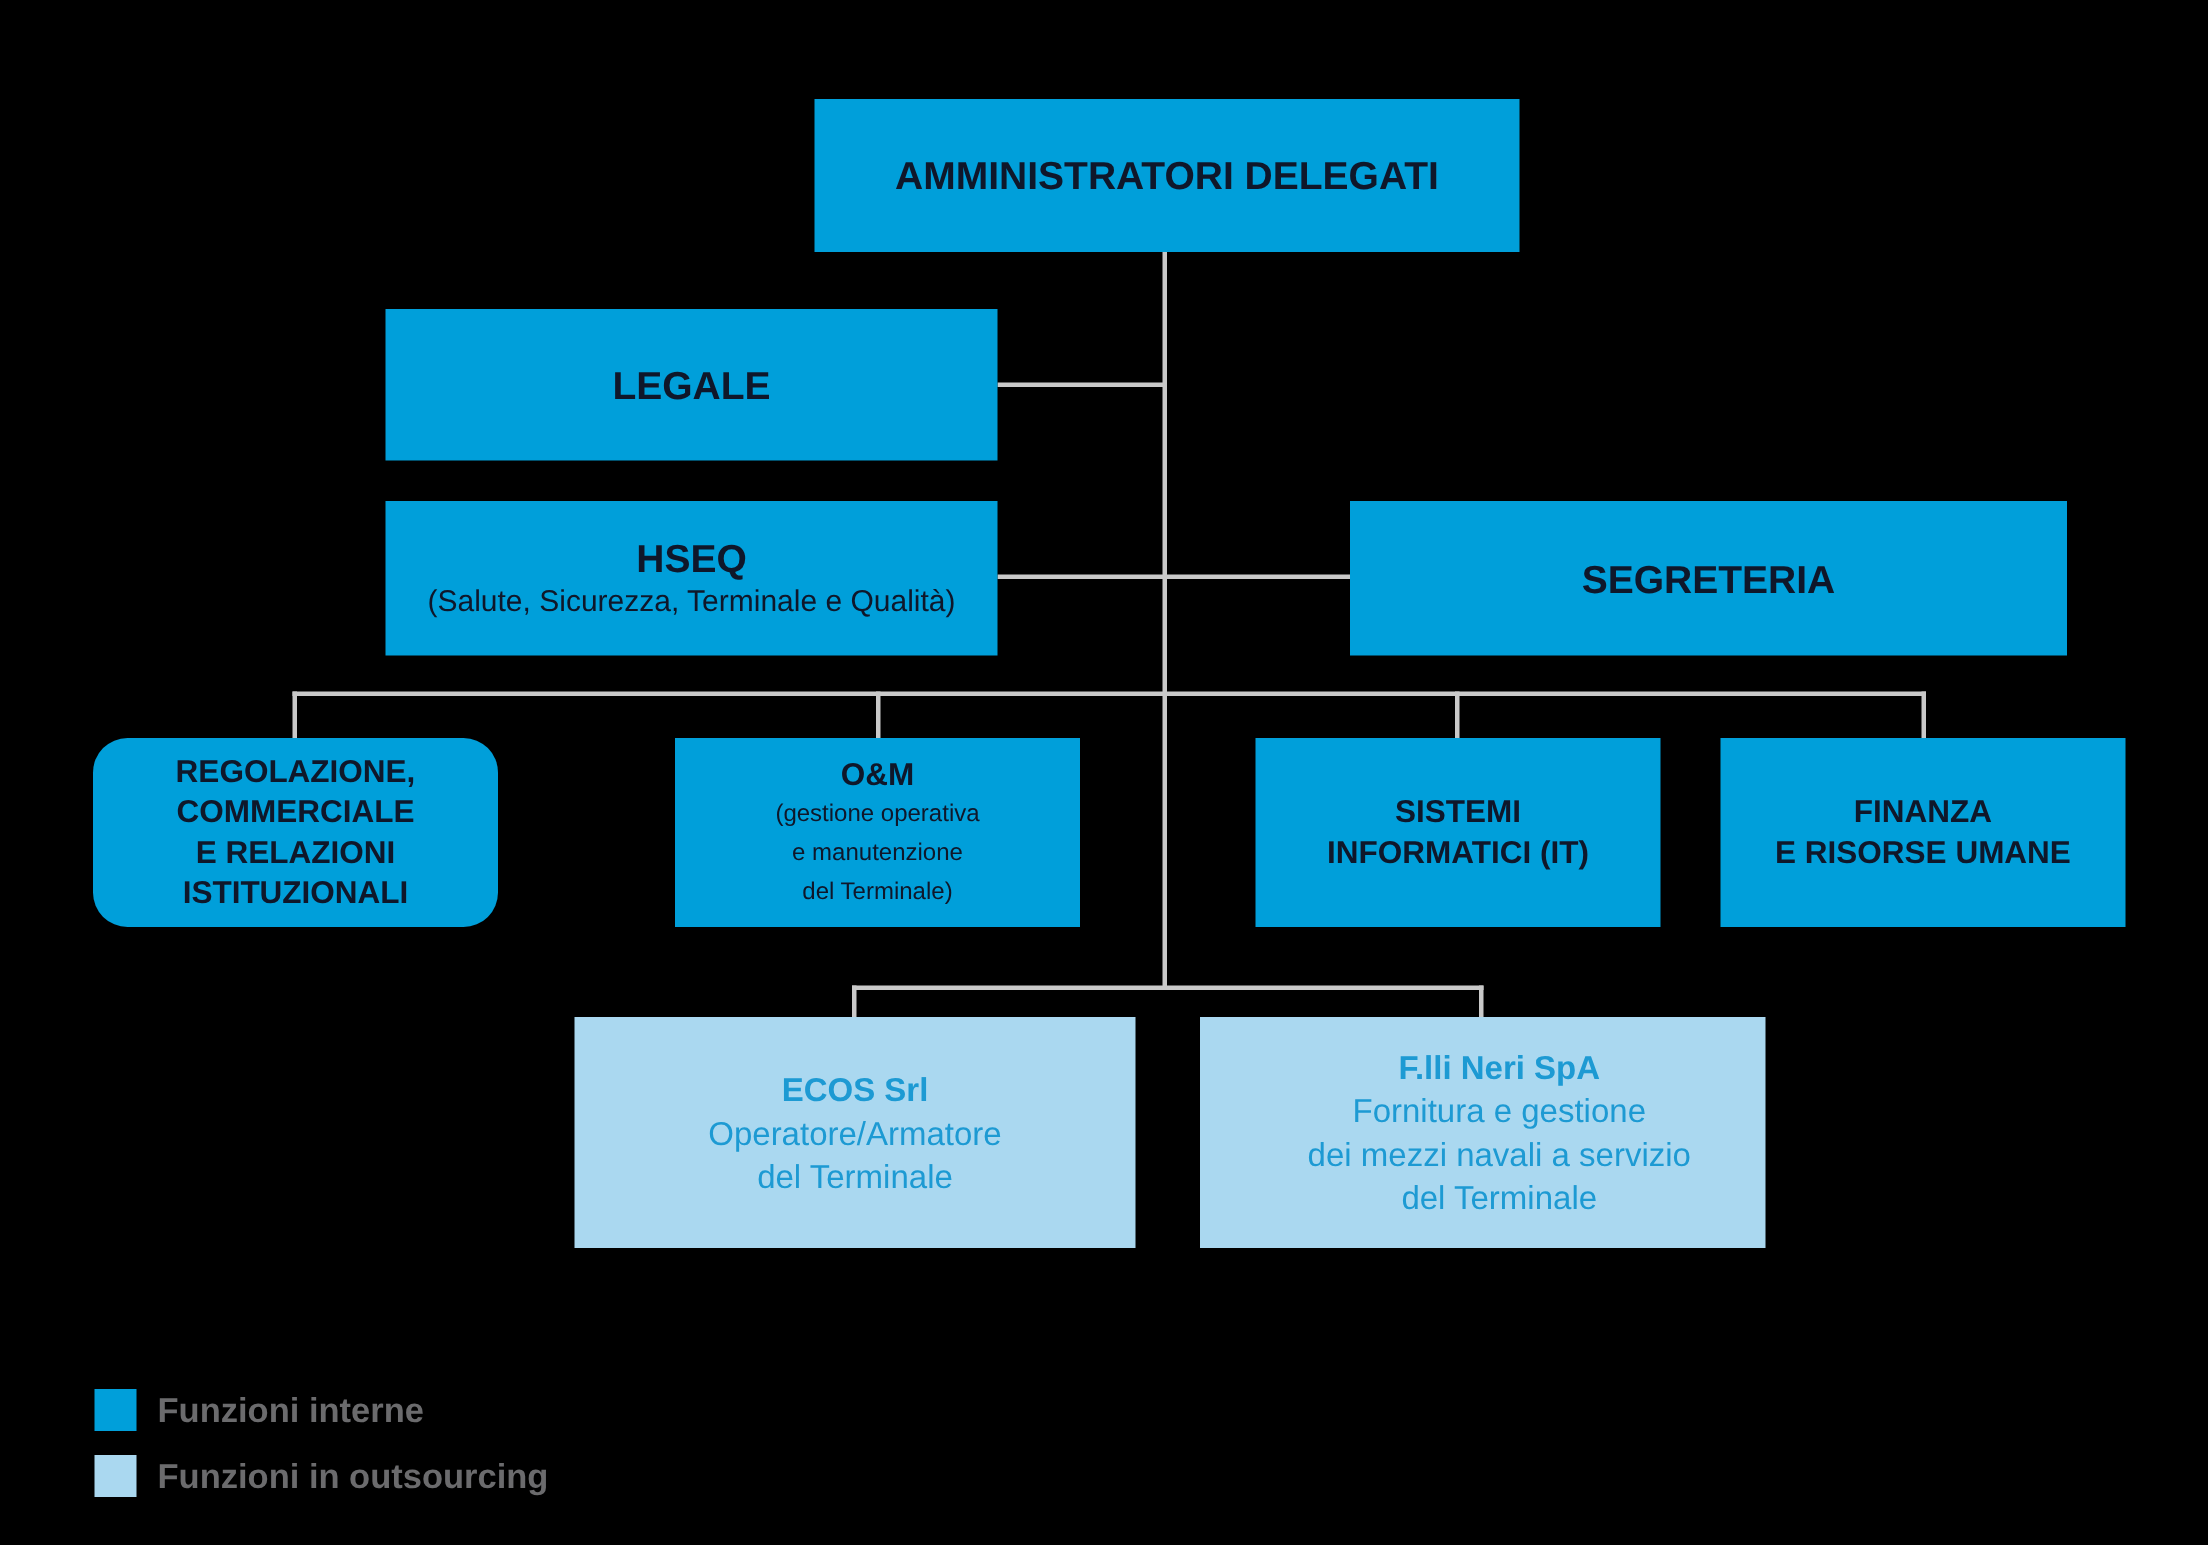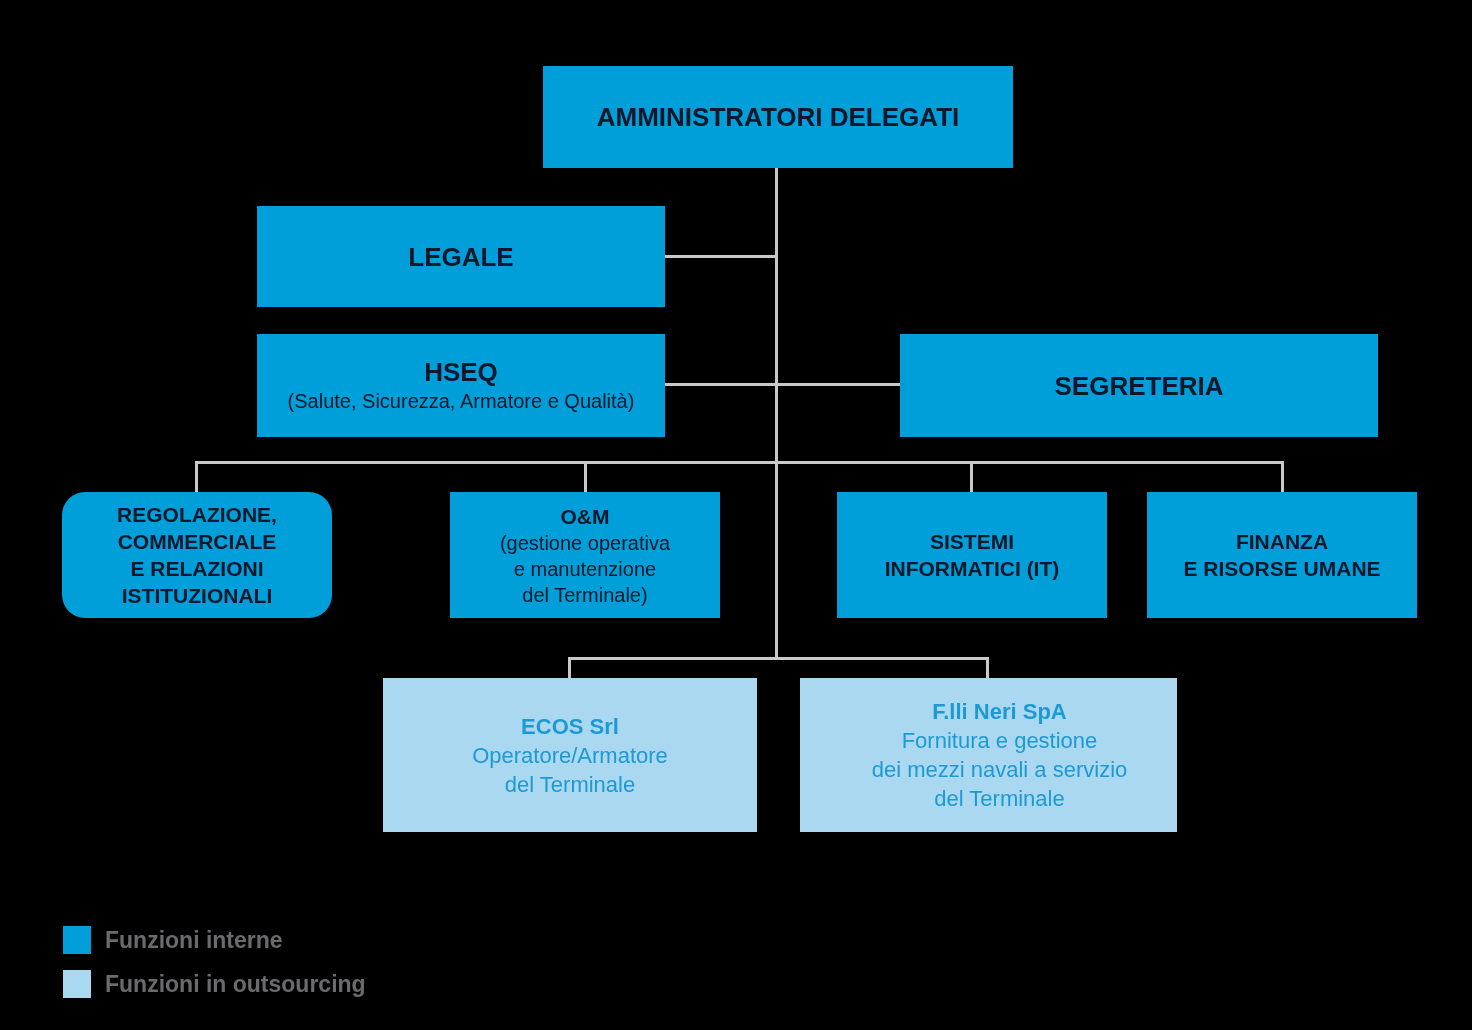--- a/index.html
+++ b/index.html
@@ -66,21 +66,21 @@
   
   .n-regolazione { left: 62px;   top: 492px; width: 270px; height: 126px; border-radius: 23px; }
   .n-om          { left: 450px;  top: 492px; width: 270px; height: 126px; }
   .n-sistemi     { left: 837px;  top: 492px; width: 270px; height: 126px; }
   .n-finanza     { left: 1147px; top: 492px; width: 270px; height: 126px; }
   .n-regolazione .title, .n-om .title, .n-sistemi .title, .n-finanza .title {
     font-size: 21px;
     line-height: 27px;
   }
   .n-om .subtitle {
-    font-size: 20px;
+    font-size: 16px;
     line-height: 26px;
   }
 
   
   .n-ecos { left: 383px; top: 678px; width: 374px; height: 154px; }
   .n-neri { left: 800px; top: 678px; width: 377px; height: 154px; padding-left: 22px; }
   .n-ecos .title, .n-neri .title {
     font-size: 22px;
     line-height: 29px;
   }
@@ -134,21 +134,21 @@
 
   <div class="node dark n-amm">
     <div class="title">AMMINISTRATORI DELEGATI</div>
   </div>
 
   <div class="node dark n-legale">
     <div class="title">LEGALE</div>
   </div>
   <div class="node dark n-hseq">
     <div class="title">HSEQ</div>
-    <div class="subtitle">(Salute, Sicurezza, Armatore e Qualità)</div>
+    <div class="subtitle">(Salute, Sicurezza, Terminale e Qualità)</div>
   </div>
   <div class="node dark n-segreteria">
     <div class="title">SEGRETERIA</div>
   </div>
 
   <div class="node dark n-regolazione">
     <div class="title">REGOLAZIONE,
 COMMERCIALE
 E RELAZIONI
 ISTITUZIONALI</div>

